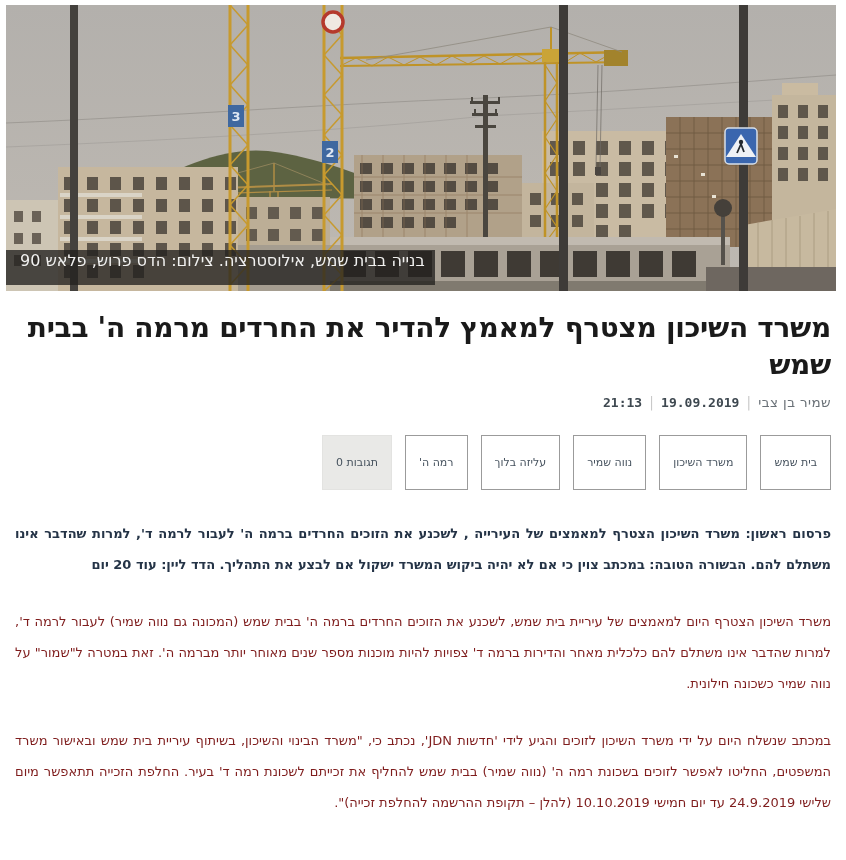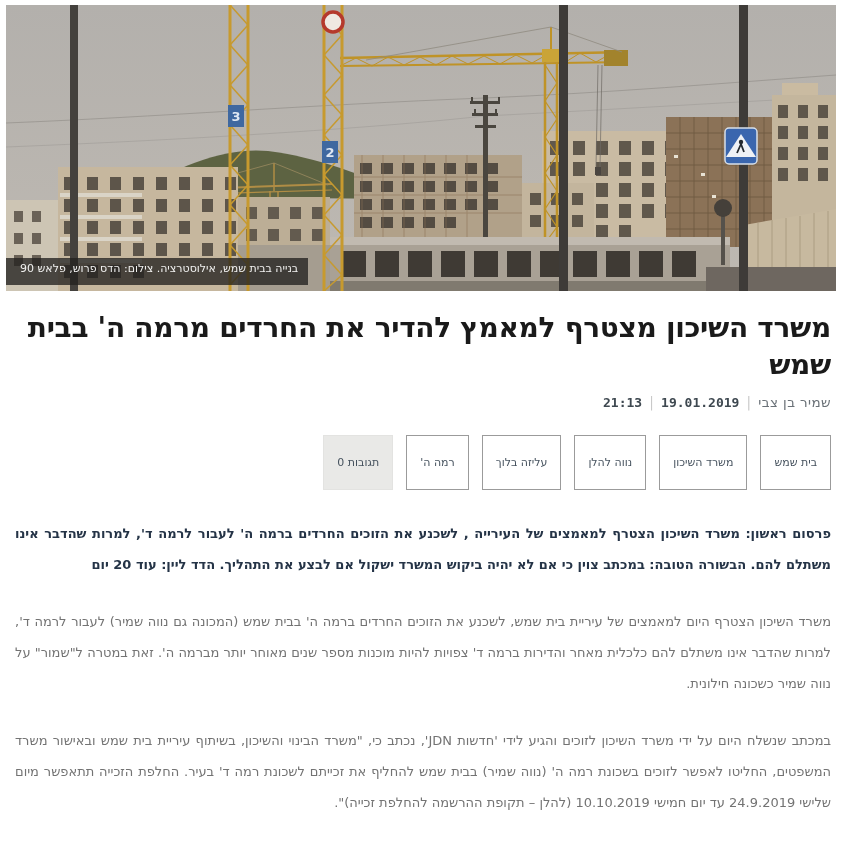--- a/index.html
+++ b/index.html
@@ -6,21 +6,21 @@
   body{
     width:846px;height:860px;overflow:hidden;background:#ffffff;
     font-family:"DejaVu Sans","Liberation Sans",sans-serif;
   }
   
   .hero{position:relative;margin:5px 10px 0 6px;width:830px;height:286px;}
   .hero svg{display:block;width:830px;height:286px;}
   .caption{
     position:absolute;left:0;bottom:6px;max-width:560px;
     background:rgba(35,33,31,0.78);color:#f1f1f0;
-    font-size:11px;line-height:16px;padding:3px 10px 8px 14px;
+    font-size:16px;line-height:16px;padding:3px 10px 16px 14px;
     direction:rtl;white-space:nowrap;
   }
   
   .content{direction:rtl;padding:0 15px;color:#2c3b4b;}
   h1.title{
     margin:18px 0 0;font-size:28px;line-height:37px;font-weight:700;
     color:#1a1a1a;text-align:right;letter-spacing:-0.3px;
   }
   .byline{
     margin-top:11px;text-align:right;font-size:13.5px;color:#6a7177;
@@ -37,21 +37,21 @@
   .tag{
     display:inline-block;border:1px solid #9b9b9b;background:#ffffff;
     color:#46525e;font-size:11px;line-height:13px;padding:20px 13px;
     text-decoration:none;cursor:pointer;white-space:nowrap;
   }
   .tag.comments{
     background:#e9e9e7;border-color:#e3e3e1;direction:ltr;
   }
   .content p{
     margin:26px 0 0;font-size:13px;line-height:31px;
-    text-align:justify;text-align-last:right;color:#737373;
+    text-align:justify;text-align-last:right;color:#7f1d1d;
   }
   .content p.lead{margin-top:28px;font-weight:700;color:#253447;}
 </style>
 </head>
 <body>
 
 <div class="hero">
   <svg viewBox="0 0 830 286" preserveAspectRatio="none" aria-hidden="true">
     <defs>
       <linearGradient id="sky" x1="0" y1="0" x2="0" y2="1">
@@ -426,27 +426,27 @@
       <text x="324" y="152" text-anchor="middle" font-size="13" font-weight="bold" fill="#dfe7f2" font-family="DejaVu Sans, sans-serif">2</text>
     </g>
   </svg>
   <div class="caption">בנייה בבית שמש, אילוסטרציה. צילום: הדס פרוש, פלאש 90</div>
 </div>
 
 <div class="content">
   <h1 class="title">משרד השיכון מצטרף למאמץ להדיר את החרדים מרמה ה' בבית שמש</h1>
 
   <div class="byline">
-    <span>שמיר בן צבי</span><span class="sep">|</span><span class="num">19.01.2019</span><span class="sep">|</span><span class="num">21:13</span>
+    <span>שמיר בן צבי</span><span class="sep">|</span><span class="num">19.09.2019</span><span class="sep">|</span><span class="num">21:13</span>
   </div>
 
   <div class="tags">
     <a class="tag">בית שמש</a>
     <a class="tag">משרד השיכון</a>
-    <a class="tag">נווה להלן</a>
+    <a class="tag">נווה שמיר</a>
     <a class="tag">עליזה בלוך</a>
     <a class="tag">רמה ה'</a>
     <a class="tag comments">0 תגובות</a>
   </div>
 
   <p class="lead">פרסום ראשון: משרד השיכון הצטרף למאמצים של העירייה , לשכנע את הזוכים החרדים ברמה ה' לעבור לרמה ד', למרות שהדבר אינו משתלם להם. הבשורה הטובה: במכתב צוין כי אם לא יהיה ביקוש המשרד ישקול אם לבצע את התהליך. הדד ליין: עוד 20 יום</p>
   <p>משרד השיכון הצטרף היום למאמצים של עיריית בית שמש, לשכנע את הזוכים החרדים ברמה ה' בבית שמש (המכונה גם נווה שמיר) לעבור לרמה ד', למרות שהדבר אינו משתלם להם כלכלית מאחר והדירות ברמה ד' צפויות להיות מוכנות מספר שנים מאוחר יותר מברמה ה'. זאת במטרה ל"שמור" על נווה שמיר כשכונה חילונית.</p>
   <p>במכתב שנשלח היום על ידי משרד השיכון לזוכים והגיע לידי 'חדשות JDN', נכתב כי, "משרד הבינוי והשיכון, בשיתוף עיריית בית שמש ובאישור משרד המשפטים, החליטו לאפשר לזוכים בשכונת רמה ה' (נווה שמיר) בבית שמש להחליף את זכייתם לשכונת רמה ד' בעיר. החלפת הזכייה תתאפשר מיום שלישי 24.9.2019 עד יום חמישי 10.10.2019 (להלן – תקופת ההרשמה להחלפת זכייה)".</p>
 </div>
 

